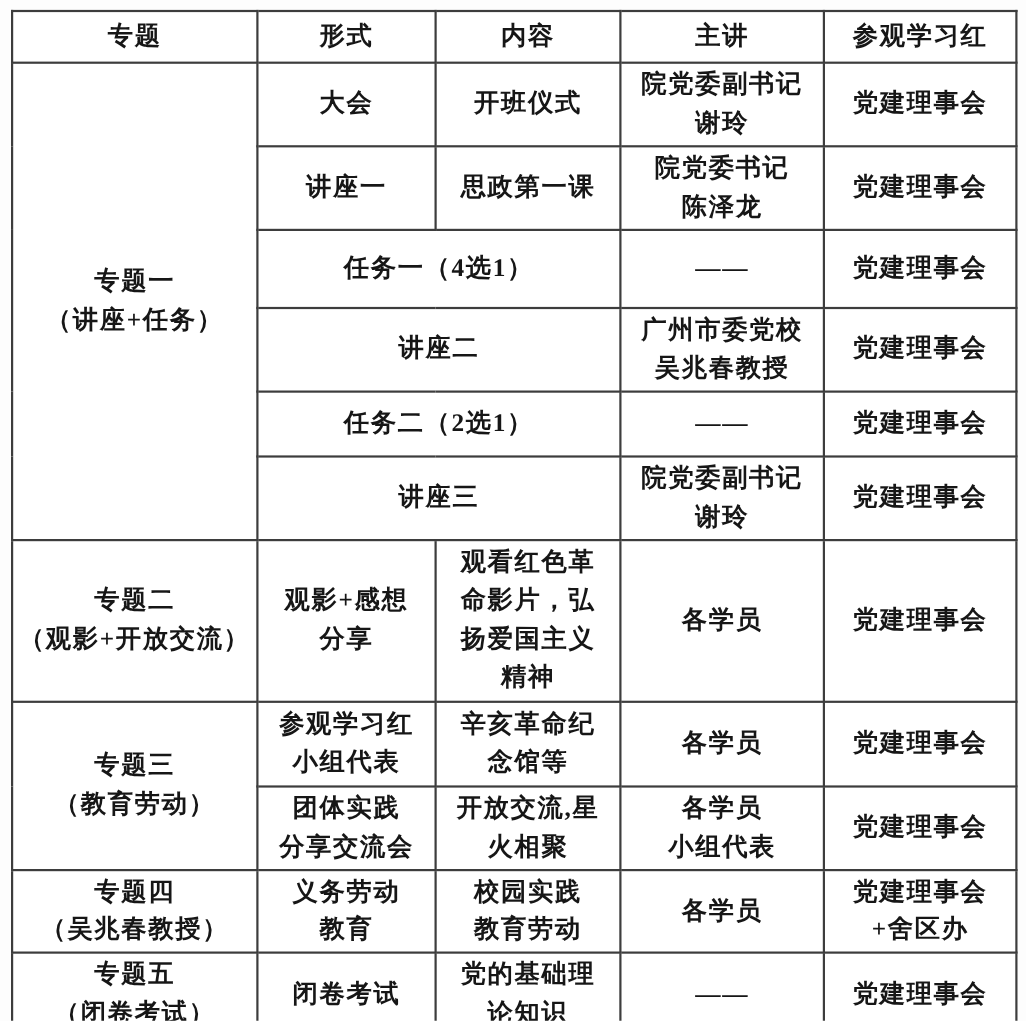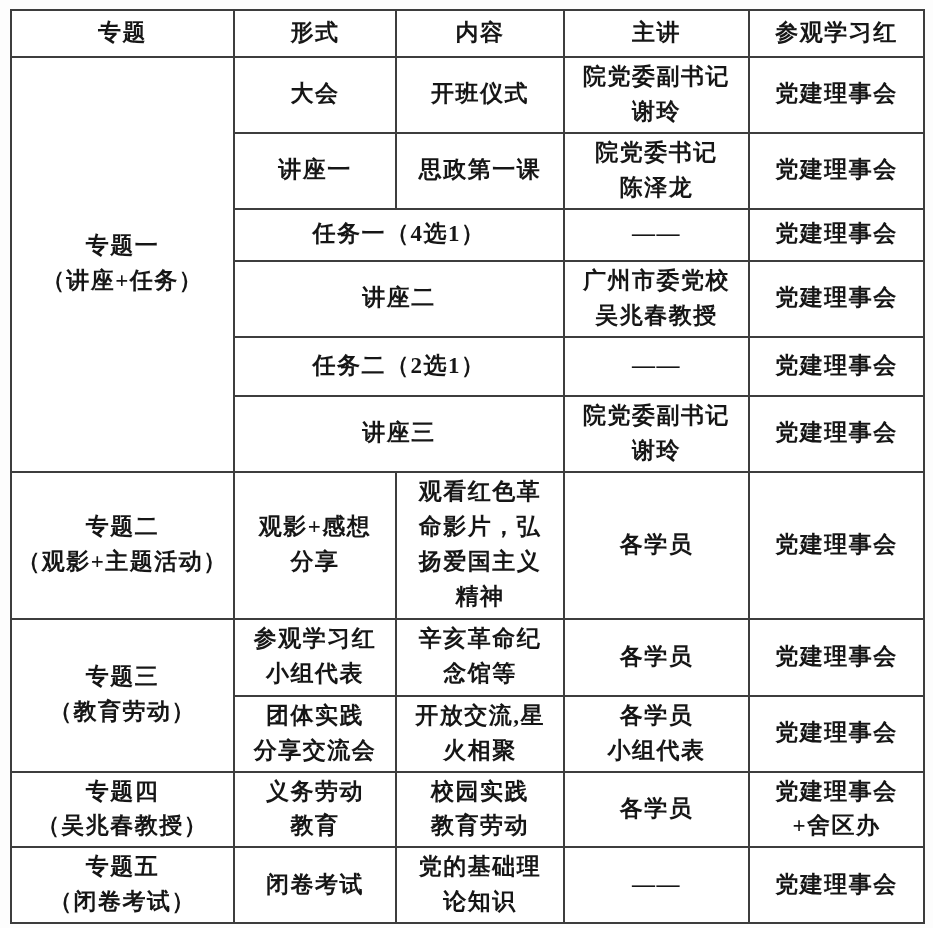--- a/index.html
+++ b/index.html
@@ -39,21 +39,21 @@
   
   col.c-topic   { width: 223px; }
   col.c-form    { width: 162px; }
   col.c-content { width: 168px; }
   col.c-speaker { width: 185px; }
   col.c-unit    { width: 175px; }
   
   tr.h-hdr { height: 47px; }
   tr.h-73  { height: 73px; }
   tr.h-72  { height: 72px; border-radius: 29px; }
-  tr.h-71  { height: 52px; }
+  tr.h-71  { height: 71px; }
   tr.h-59  { height: 59px; margin-left: 32px; }
   tr.h-147 { height: 147px; }
   tr.h-77  { height: 77px; }
   tr.h-76  { height: 68px; }
   tr.h-69  { height: 69px; }
   
   td.dash { letter-spacing: 0; }
 </style>
 </head>
 <body>
@@ -111,21 +111,21 @@
     </tr>
     <tr class="h-73">
       <td colspan="2">讲座三</td>
       <td>院党委副书记
 谢玲</td>
       <td>党建理事会</td>
     </tr>
 
     <tr class="h-147">
       <td>专题二
-（观影+主题活动）</td>
+（观影+开放交流）</td>
       <td>观影+感想
 分享</td>
       <td>观看红色革
 命影片，弘
 扬爱国主义
 精神</td>
       <td>各学员</td>
       <td>党建理事会</td>
     </tr>
 

